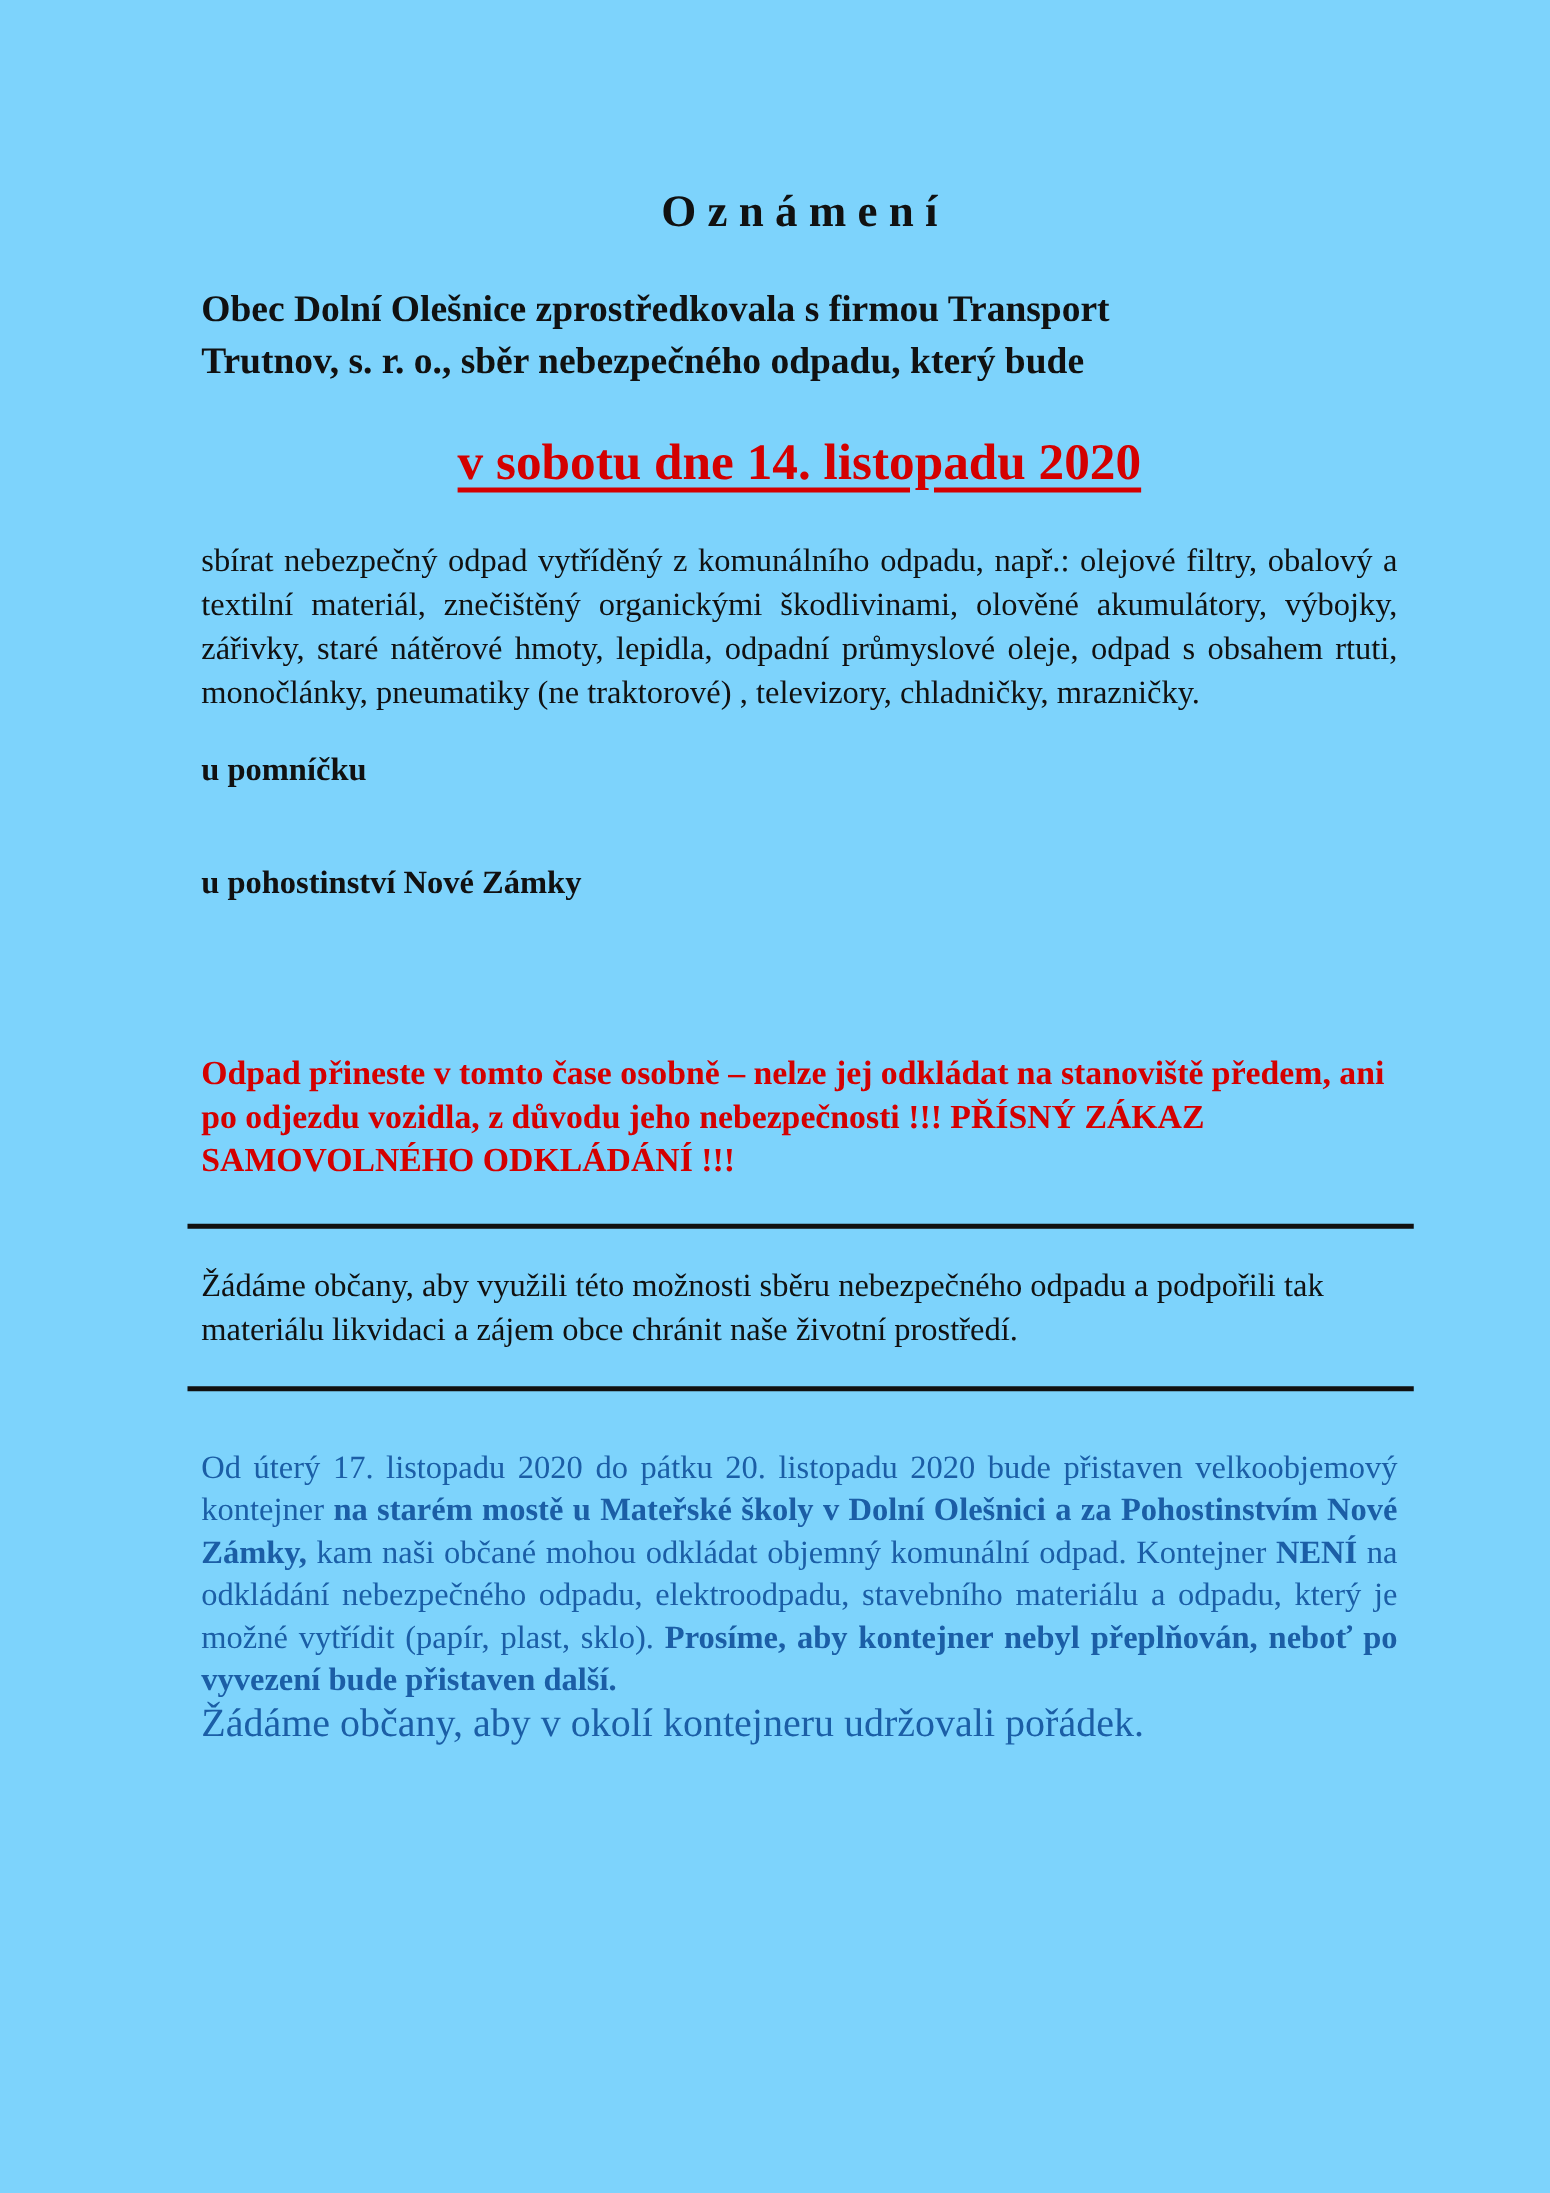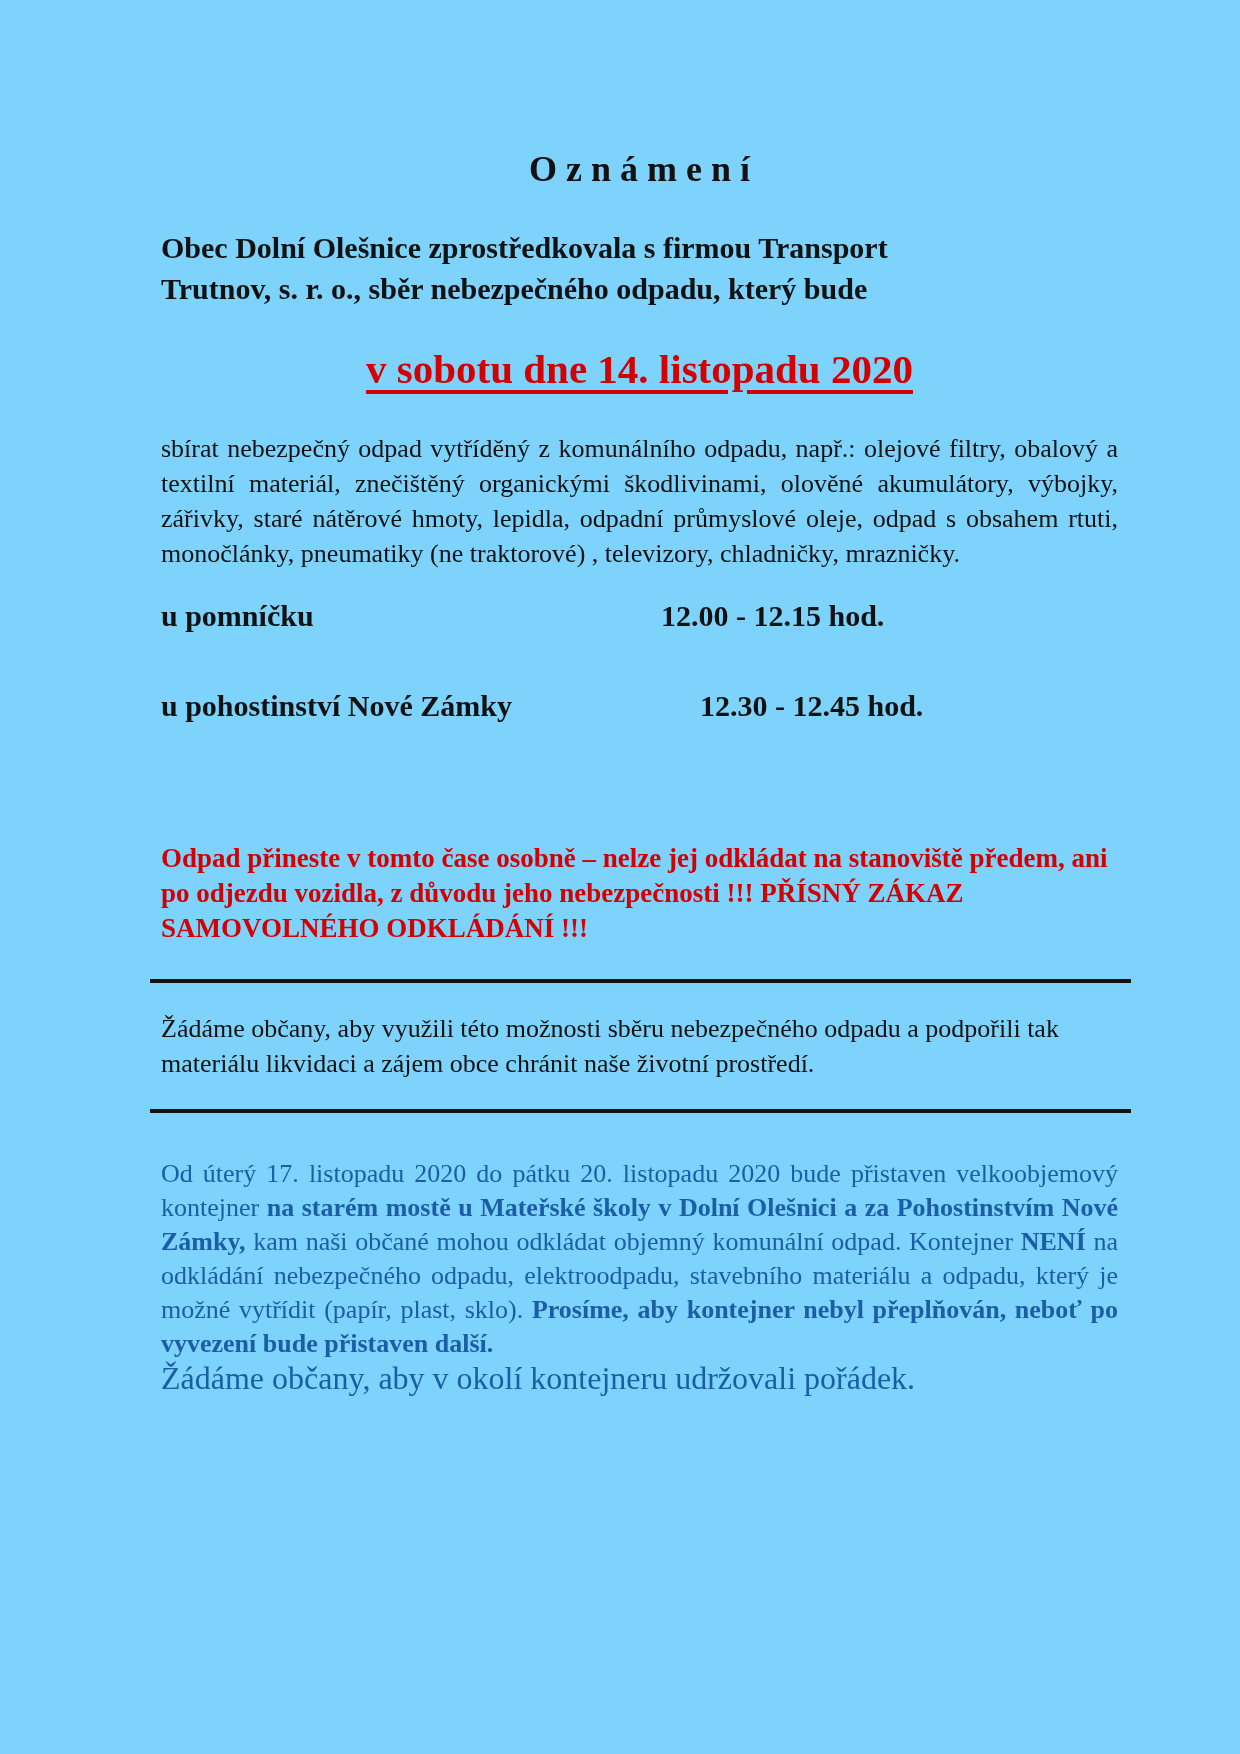--- a/index.html
+++ b/index.html
@@ -53,21 +53,21 @@
     font-size: 26px;
     line-height: 35px;
     color: #111111;
   }
   .justify { text-align: justify; }
   .waste-par  { margin: 38px 0 0 0; }
   .stops-par  { margin: 32px 0 0 0; }
   .schedule-row {
     display: grid;
     grid-template-columns: 500px auto;
-    font-size: 30px;
+    font-size: 26px;
     font-weight: bold;
     line-height: 38px;
     color: #111111;
   }
   .schedule-row.first  { margin-top: 26px; }
   .schedule-row.second { margin-top: 52px; gap: 39px; }
   .warning {
     margin: 116px 0 0 0;
     font-size: 27px;
     font-weight: bold;
@@ -114,26 +114,24 @@
 
     <p class="intro"><span>Obec Dolní Olešnice zprostředkovala s firmou Transport</span><br><span>Trutnov, s. r. o., sběr nebezpečného odpadu, který bude</span></p>
 
     <h2 class="date-heading"><span>v sobotu dne 14. listopadu 2020</span></h2>
 
     <p class="body-par justify waste-par">sbírat nebezpečný odpad vytříděný z komunálního odpadu, např.: olejové filtry, obalový a textilní materiál, znečištěný organickými škodlivinami, olověné akumulátory, výbojky, zářivky,  staré nátěrové hmoty, lepidla, odpadní průmyslové oleje, odpad s obsahem rtuti, monočlánky, pneumatiky (ne traktorové) , televizory, chladničky, mrazničky.</p>
 
 
     <div class="schedule-row first">
       <span>u pomníčku</span>
-      <span>12.00 - 12.15 hod.</span>
     </div>
 
     <div class="schedule-row second">
       <span>u pohostinství Nové Zámky</span>
-      <span>12.30 - 12.45 hod.</span>
     </div>
 
     <p class="warning">Odpad přineste v tomto čase osobně – nelze jej odkládat na stanoviště předem, ani po odjezdu vozidla, z důvodu jeho nebezpečnosti !!! PŘÍSNÝ ZÁKAZ SAMOVOLNÉHO ODKLÁDÁNÍ !!!</p>
 
     <div class="rule top"></div>
 
     <p class="appeal">Žádáme občany, aby využili této možnosti sběru nebezpečného odpadu a podpořili tak materiálu likvidaci a zájem obce chránit naše životní prostředí.</p>
 
     <div class="rule bottom"></div>
 

